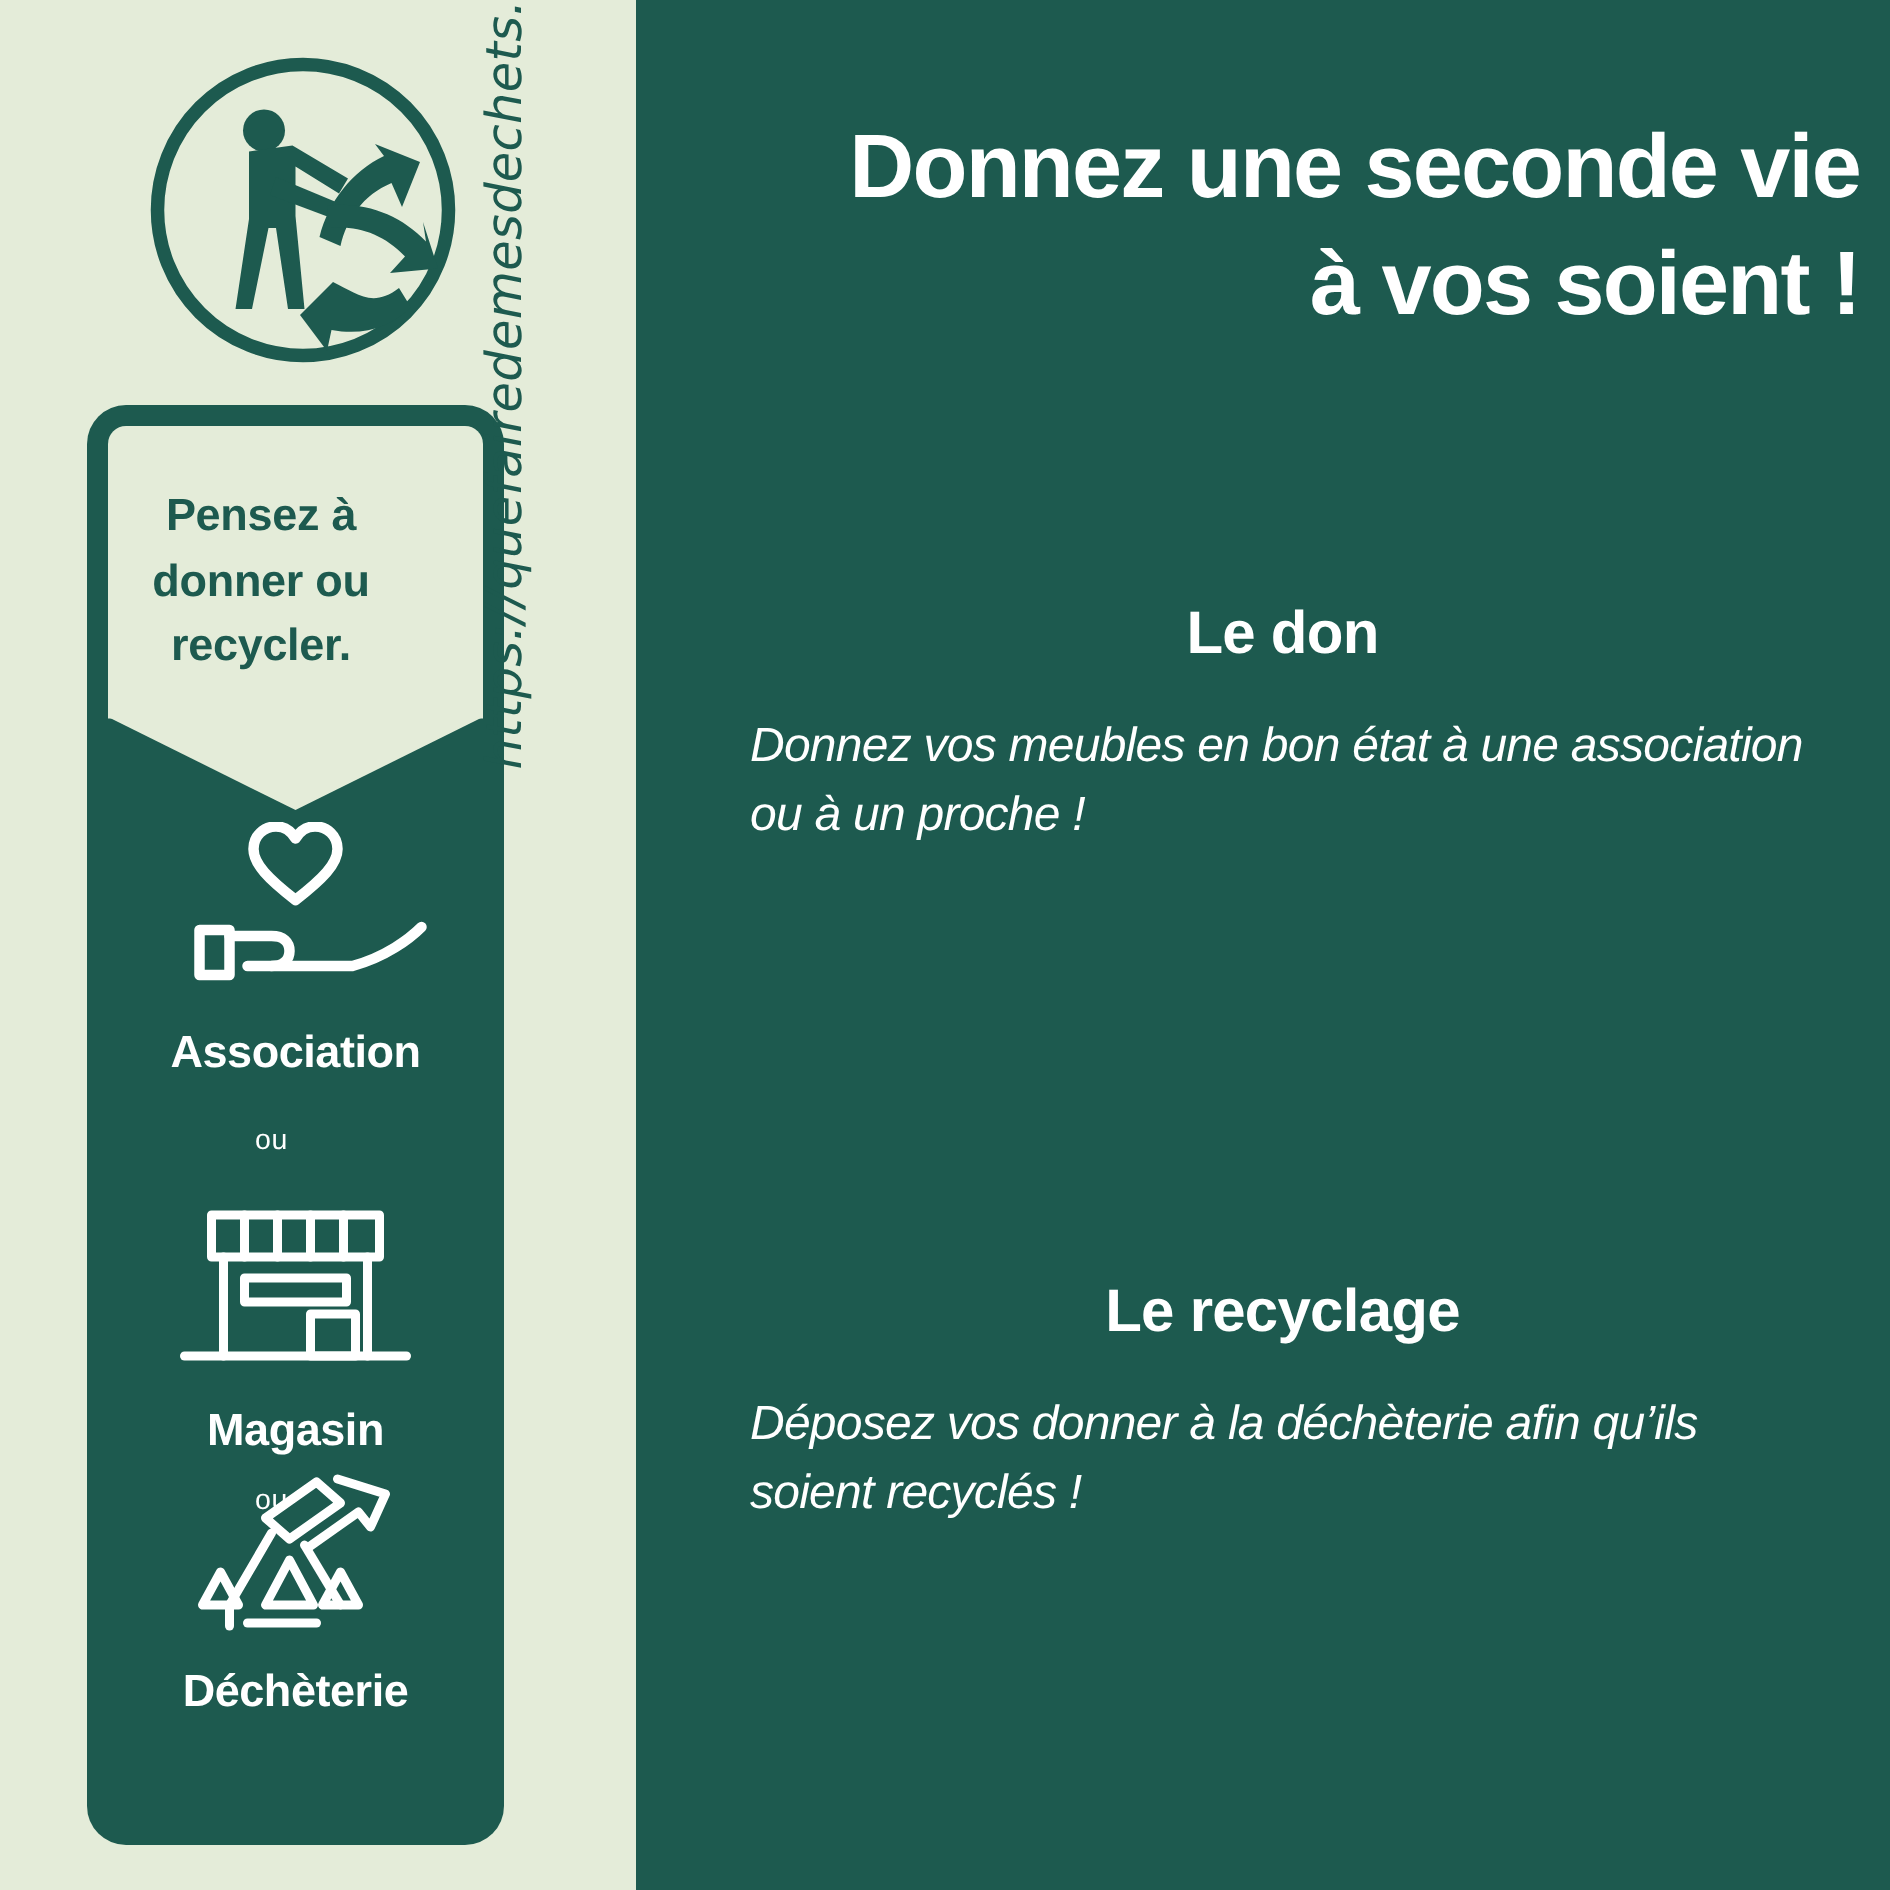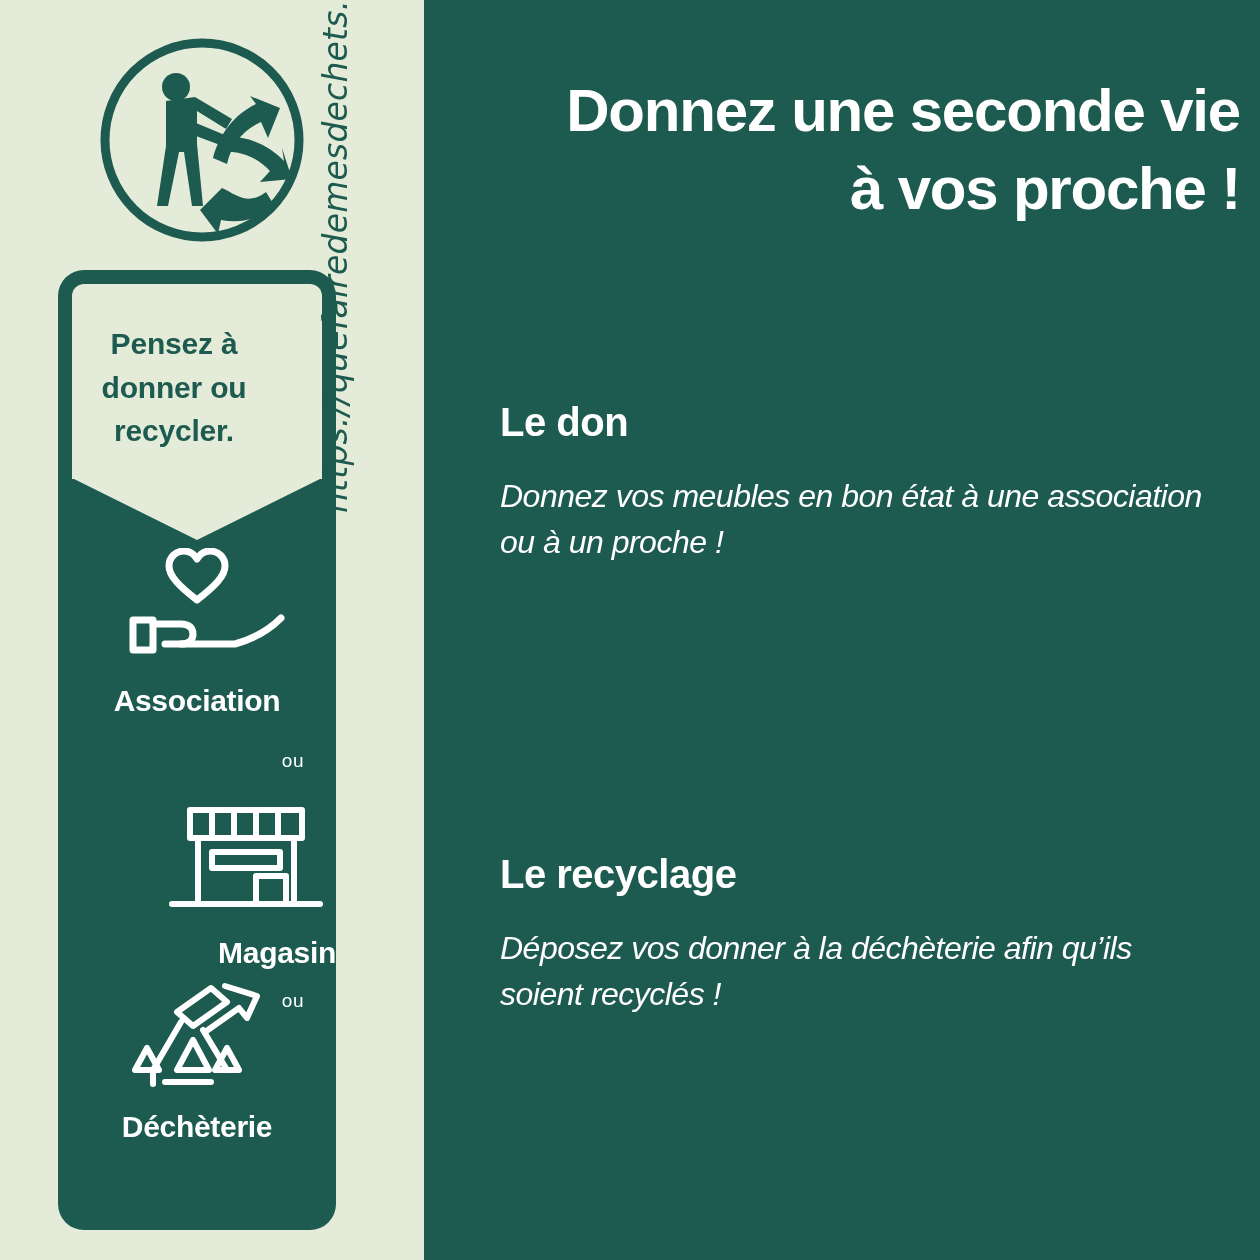--- a/index.html
+++ b/index.html
@@ -112,29 +112,29 @@
     display: block;
     font-size: 30px;
     font-weight: bold;
     letter-spacing: -0.3px;
     margin-top: 12px;
   }
   .or {
     position: absolute;
     left: 58px;
     width: 246px;
-    text-align: right;
+    text-align: center;
     color: #ffffff;
     font-size: 19px;
     letter-spacing: 0.5px;
   }
 
   #step-association { top: 548px; }
   #or-1 { top: 750px; }
-  #step-magasin { top: 800px; text-align: right; }
+  #step-magasin { top: 800px; }
   #or-2 { top: 990px; }
   #step-decheterie { top: 974px; }
 
   
   .url {
     position: absolute;
     left: 316px;
     top: 513px;
     width: 620px;
     transform: rotate(-90deg);
@@ -165,20 +165,21 @@
     position: absolute;
     left: 500px;
     width: 710px;
   }
   .section-title {
     color: #ffffff;
     font-size: 40px;
     font-weight: bold;
     letter-spacing: -0.5px;
     margin: 0 0 28px 0;
+    text-align: center;
   }
   .section-body {
     color: #ffffff;
     font-size: 32px;
     font-style: italic;
     line-height: 1.45;
     letter-spacing: -0.5px;
     margin: 0;
   }
   #section-don { top: 400px; }
@@ -271,21 +272,21 @@
         </g>
       </svg>
     </span>
     <span class="step-label">Déchèterie</span>
   </div>
 
   <div class="url">https://quefairedemesdechets.fr</div>
 
   <div class="headline">
     <div>Donnez une seconde vie</div>
-    <div>à vos proche !</div>
+    <div>à vos soient !</div>
   </div>
 
   <div class="section" id="section-don">
     <p class="section-title">Le don</p>
     <p class="section-body">Donnez vos meubles en bon état à une association ou à un proche !</p>
   </div>
 
   <div class="section" id="section-recyclage">
     <p class="section-title">Le recyclage</p>
     <p class="section-body">Déposez vos donner à la déchèterie afin qu’ils soient recyclés !</p>

